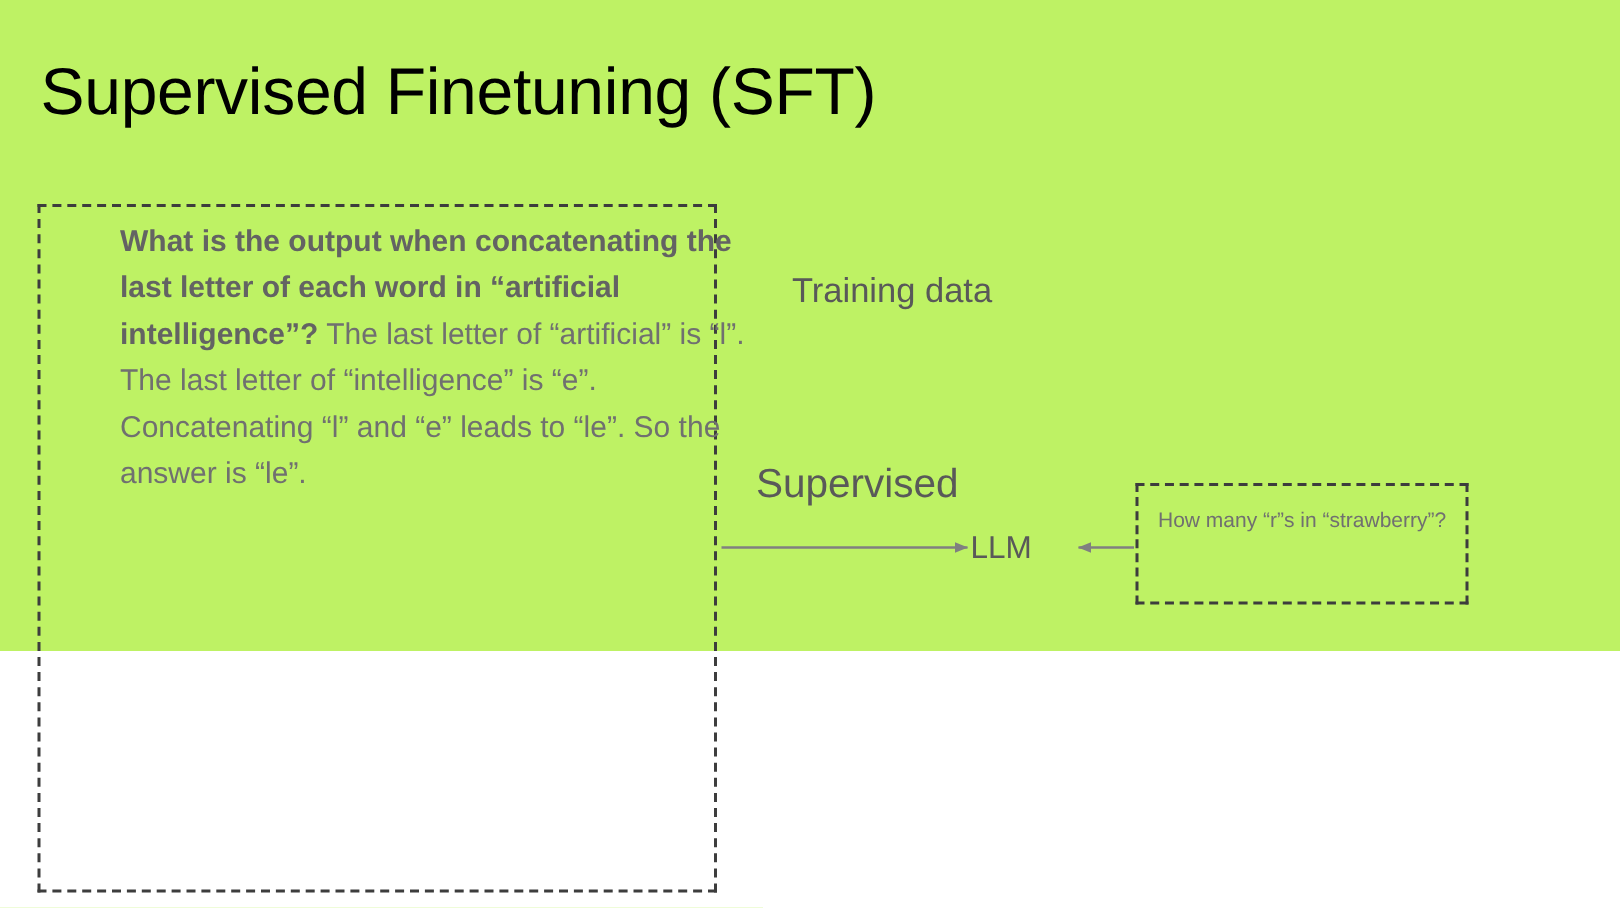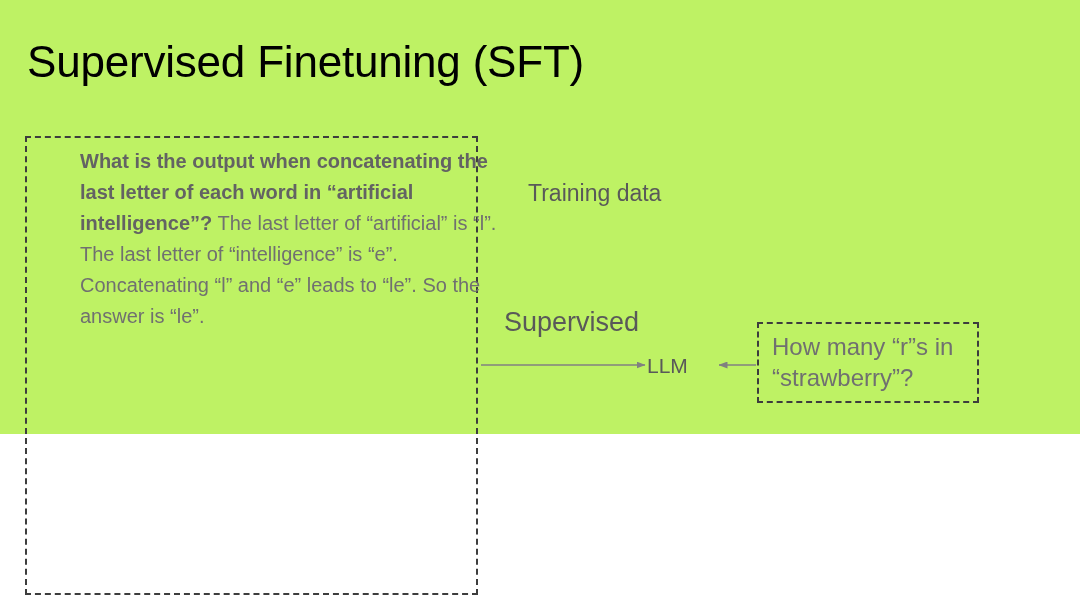--- a/index.html
+++ b/index.html
@@ -119,21 +119,21 @@
     width: 222px;
     height: 81px;
     border: 2px dashed #3d3d3d;
     box-sizing: border-box;
   }
   .test-box-inner {
     position: absolute;
     left: 13px;
     top: 7px;
     width: 196px;
-    font-size: 24px;
+    font-size: 14px;
     line-height: 31px;
     color: #707070;
   }
 
   
   .arrow-layer {
     position: absolute;
     left: 0;
     top: 0;
     width: 1080px;

